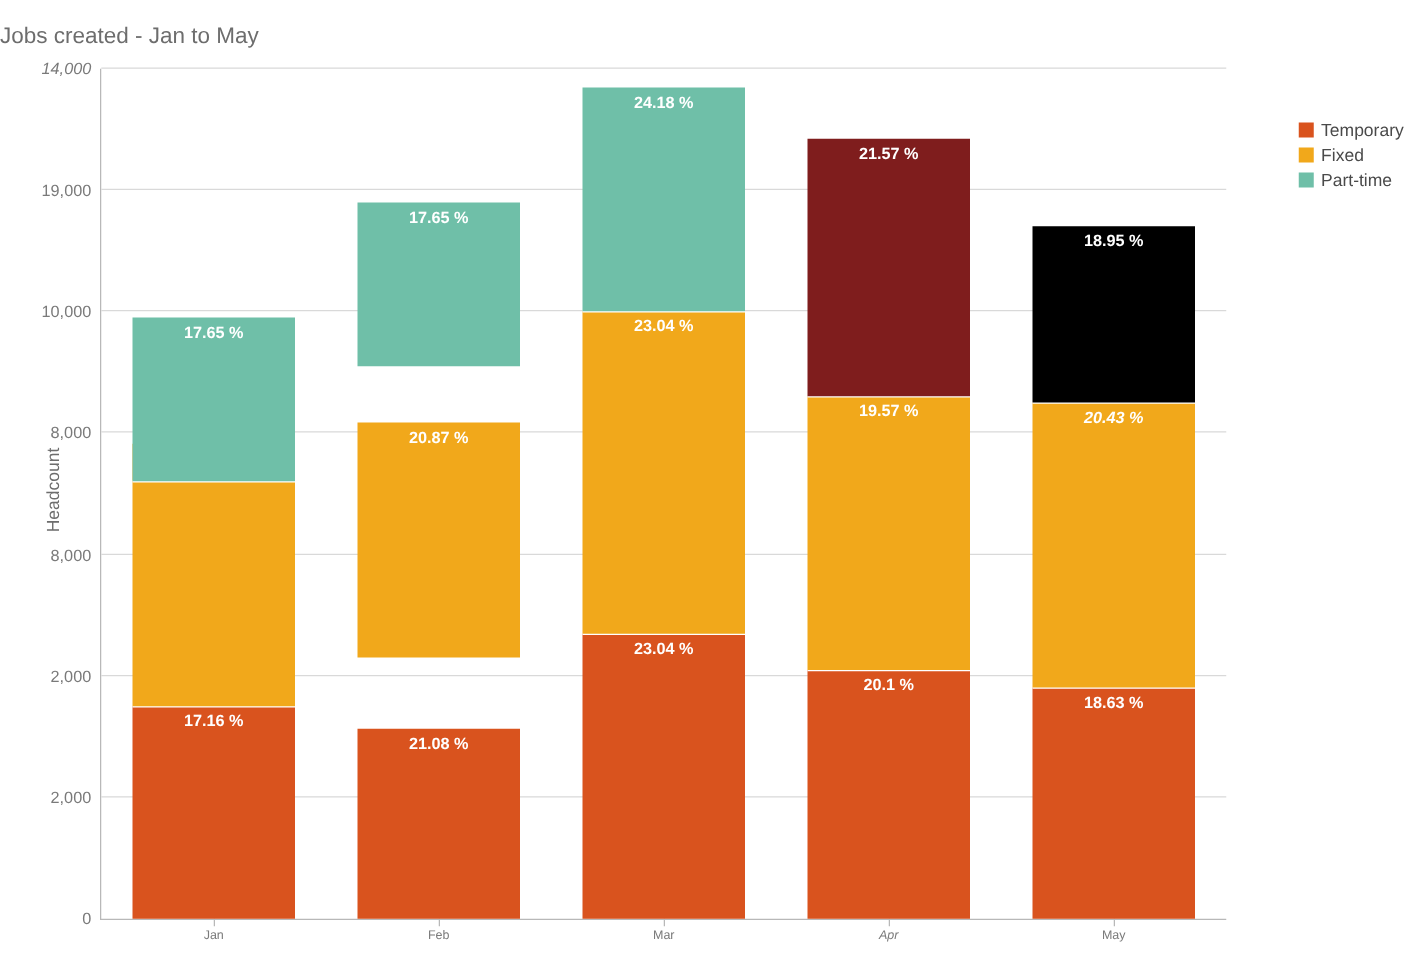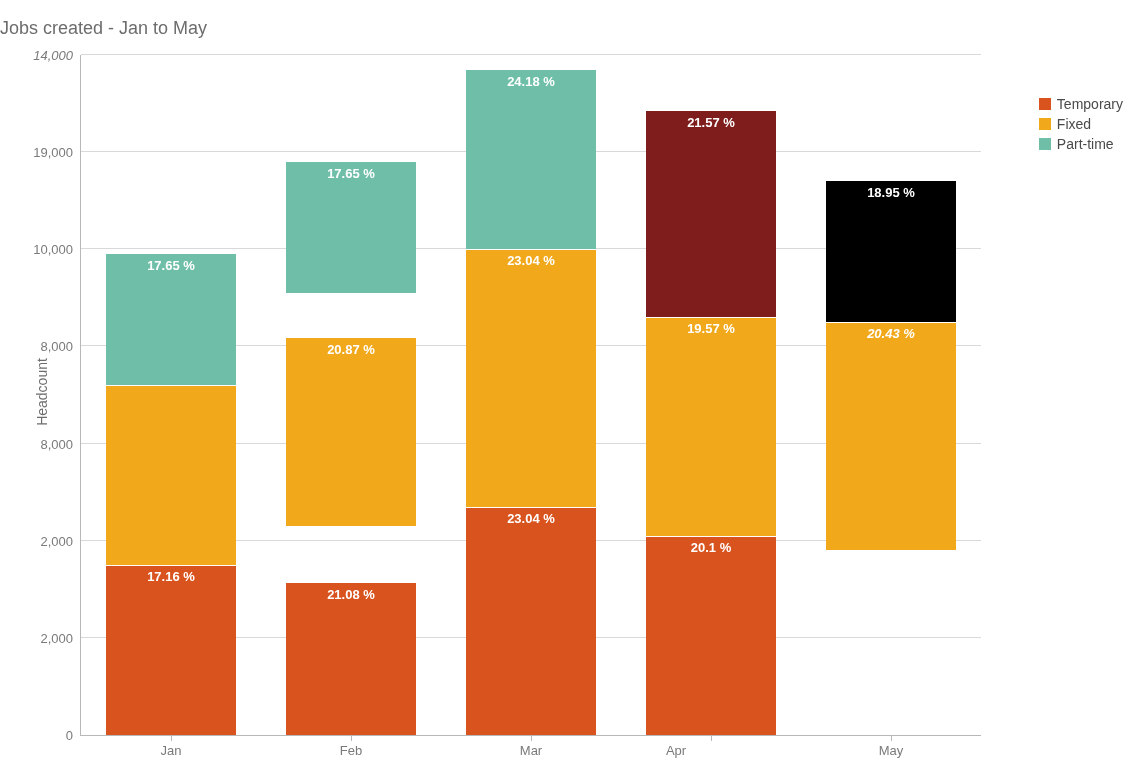--- a/index.html
+++ b/index.html
@@ -76,21 +76,21 @@
     padding-right: 8px;
     font-size: 13px;
     color: #7a7a7a;
     transform: translateY(-50%);
     white-space: nowrap;
   }
   .x-tick-label {
     position: absolute;
     top: 100%;
     padding-top: 8px;
-    font-size: 13px;
+    font-size: 10px;
     color: #7a7a7a;
     transform: translateX(-50%);
     white-space: nowrap;
   }
   .x-tick-mark {
     position: absolute;
     top: 100%;
     width: 0;
     height: 6px;
     border-left: 1px solid #b8b8b8;
@@ -205,37 +205,40 @@
         <div class="hairline" style="bottom: 227.286px;"></div>
         <div class="bar-seg" style="bottom: 228.286px; height: 257.429px; background: rgb(241, 168, 27);">
           <div class="seg-label">23.04 %</div>
         </div>
         <div class="hairline" style="bottom: 484.714px;"></div>
         <div class="bar-seg" style="bottom: 485.714px; height: 179.714px; background: rgb(111, 191, 168);">
           <div class="seg-label">24.18 %</div>
         </div>
       </div>
       <div class="x-tick-mark" style="left: 630px;"></div>
-      <div class="x-tick-label" style="left: 595px;">Apr</div>
+      <div class="x-tick-label" style="left: 630px; font-style: italic;">Apr</div>
       <div class="bar-group" style="left: 565px; width: 130px; height: 578px;">
         <div class="bar-seg" style="bottom: 0px; height: 199.143px; background: rgb(217, 83, 30);">
           <div class="seg-label">20.1 %</div>
         </div>
         <div class="hairline" style="bottom: 198.143px;"></div>
         <div class="bar-seg" style="bottom: 199.143px; height: 218.571px; background: rgb(241, 168, 27);">
           <div class="seg-label">19.57 %</div>
         </div>
         <div class="hairline" style="bottom: 416.714px;"></div>
         <div class="bar-seg" style="bottom: 417.714px; height: 206px; background: #7f1d1d;">
           <div class="seg-label">21.57 %</div>
         </div>
       </div>
       <div class="x-tick-mark" style="left: 810px;"></div>
       <div class="x-tick-label" style="left: 810px;">May</div>
       <div class="bar-group" style="left: 745px; width: 130px; height: 553.714px;">
+        <div class="bar-seg" style="bottom: 0px; height: 184.571px; background: rgb(217, 83, 30);">
+          <div class="seg-label">18.63 %</div>
+        </div>
         <div class="hairline" style="bottom: 183.571px;"></div>
         <div class="bar-seg" style="bottom: 184.571px; height: 228.286px; background: rgb(241, 168, 27); font-style: italic;">
           <div class="seg-label">20.43 %</div>
         </div>
         <div class="hairline" style="bottom: 411.857px;"></div>
         <div class="bar-seg" style="bottom: 412.857px; height: 140.857px; background: #000000;">
           <div class="seg-label">18.95 %</div>
         </div>
       </div>
     </div>

